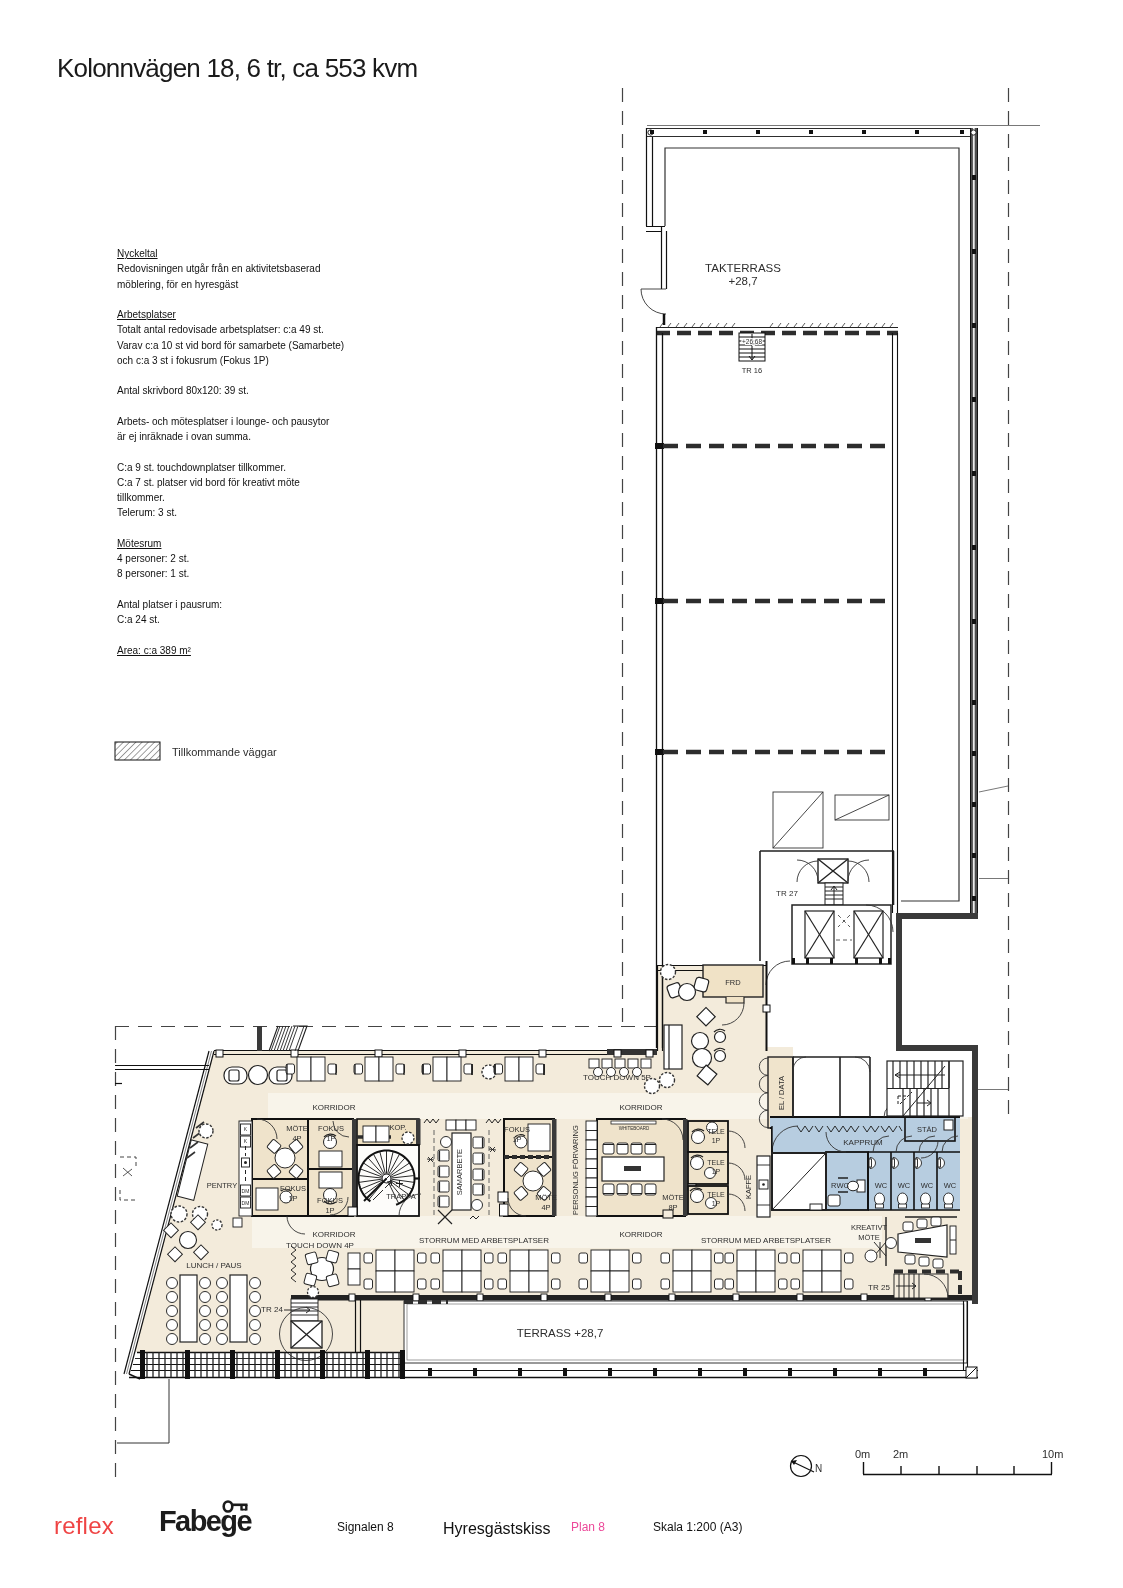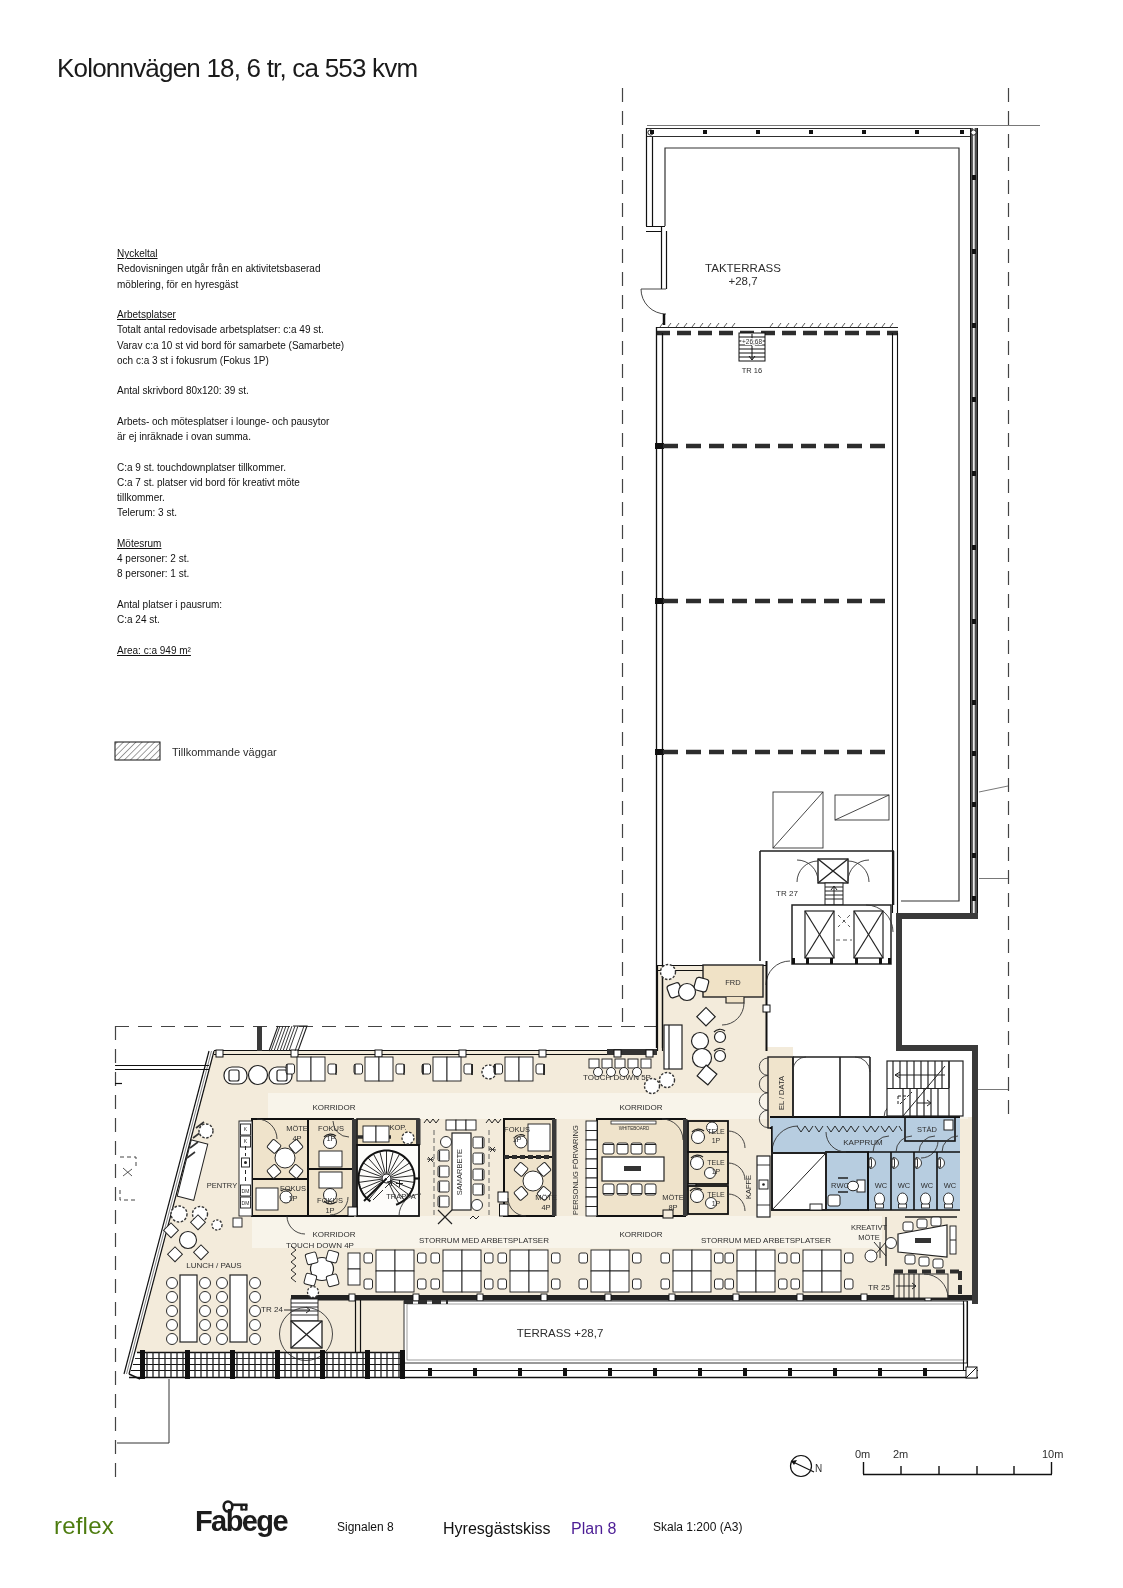--- a/index.html
+++ b/index.html
@@ -31,21 +31,21 @@
 tillkommer.
 Telerum: 3 st.
 
 <u>Mötesrum</u>
 4 personer: 2 st.
 8 personer: 1 st.
 
 Antal platser i pausrum:
 C:a 24 st.
 
-<u>Area: c:a 949 m²</u></div>
+<u>Area: c:a 389 m²</u></div>
 
 <svg class="abs" style="left:0;top:0" width="1123" height="1588" viewBox="0 0 1123 1588">
 <defs>
 <pattern id="hatch" width="4.4" height="4.4" patternTransform="rotate(45)" patternUnits="userSpaceOnUse">
   <rect width="4.4" height="4.4" fill="#fff"></rect>
   <line x1="0" y1="0" x2="0" y2="4.4" stroke="#444" stroke-width="1"></line>
 </pattern>
 </defs>
 
 <rect x="115" y="742" width="45" height="18" fill="url(#hatch)" stroke="#111" stroke-width="1"></rect>
@@ -1102,28 +1102,28 @@
 <line x1="977" y1="1474" x2="977" y2="1466"></line>
 <line x1="1014" y1="1474" x2="1014" y2="1466"></line>
 <line x1="1051.5" y1="1474" x2="1051.5" y2="1462"></line>
 </g>
 <text x="855" y="1458" font-size="11" fill="#111">0m</text>
 <text x="893" y="1458" font-size="11" fill="#111">2m</text>
 <text x="1042" y="1458" font-size="11" fill="#111">10m</text>
 </g>
 </svg>
 
-<div class="abs" style="left:54px;top:1512px;font-size:24px;color:#4d7c0f;letter-spacing:0.2px;">reflex</div>
-
-<div class="abs" style="left:159px;top:1505px;font-size:29px;font-weight:bold;color:#1c1c1c;letter-spacing:-1.6px;margin-left:36px;">Fabege</div>
+<div class="abs" style="left:54px;top:1512px;font-size:24px;color:#ef4444;letter-spacing:0.2px;">reflex</div>
+
+<div class="abs" style="left:159px;top:1505px;font-size:29px;font-weight:bold;color:#1c1c1c;letter-spacing:-1.6px;">Fabege</div>
 
 <svg class="abs" style="left:222px;top:1497px" width="30" height="20" viewBox="0 0 30 20">
 <ellipse cx="6" cy="9.5" rx="4.3" ry="5" fill="none" stroke="#1c1c1c" stroke-width="2.6"></ellipse>
 <line x1="10.5" y1="7.8" x2="25.5" y2="7.8" stroke="#1c1c1c" stroke-width="2.6"></line>
 <line x1="19.5" y1="7.8" x2="19.5" y2="13.5" stroke="#1c1c1c" stroke-width="2.4"></line>
 <line x1="24.3" y1="7.8" x2="24.3" y2="13.5" stroke="#1c1c1c" stroke-width="2.4"></line>
 <line x1="19.5" y1="12.6" x2="24.3" y2="12.6" stroke="#1c1c1c" stroke-width="1.8"></line>
 </svg>
 
 <div class="abs" style="left:337px;top:1520px;font-size:12px;color:#111;">Signalen 8</div>
 <div class="abs" style="left:443px;top:1520px;font-size:16px;color:#111;">Hyresgästskiss</div>
-<div class="abs" style="left:571px;top:1520px;font-size:16px;color:#4c1d95;">Plan 8</div>
+<div class="abs" style="left:571px;top:1520px;font-size:12px;color:#ec4899;">Plan 8</div>
 <div class="abs" style="left:653px;top:1520px;font-size:12px;color:#111;">Skala 1:200 (A3)</div>
 
 </body></html>

